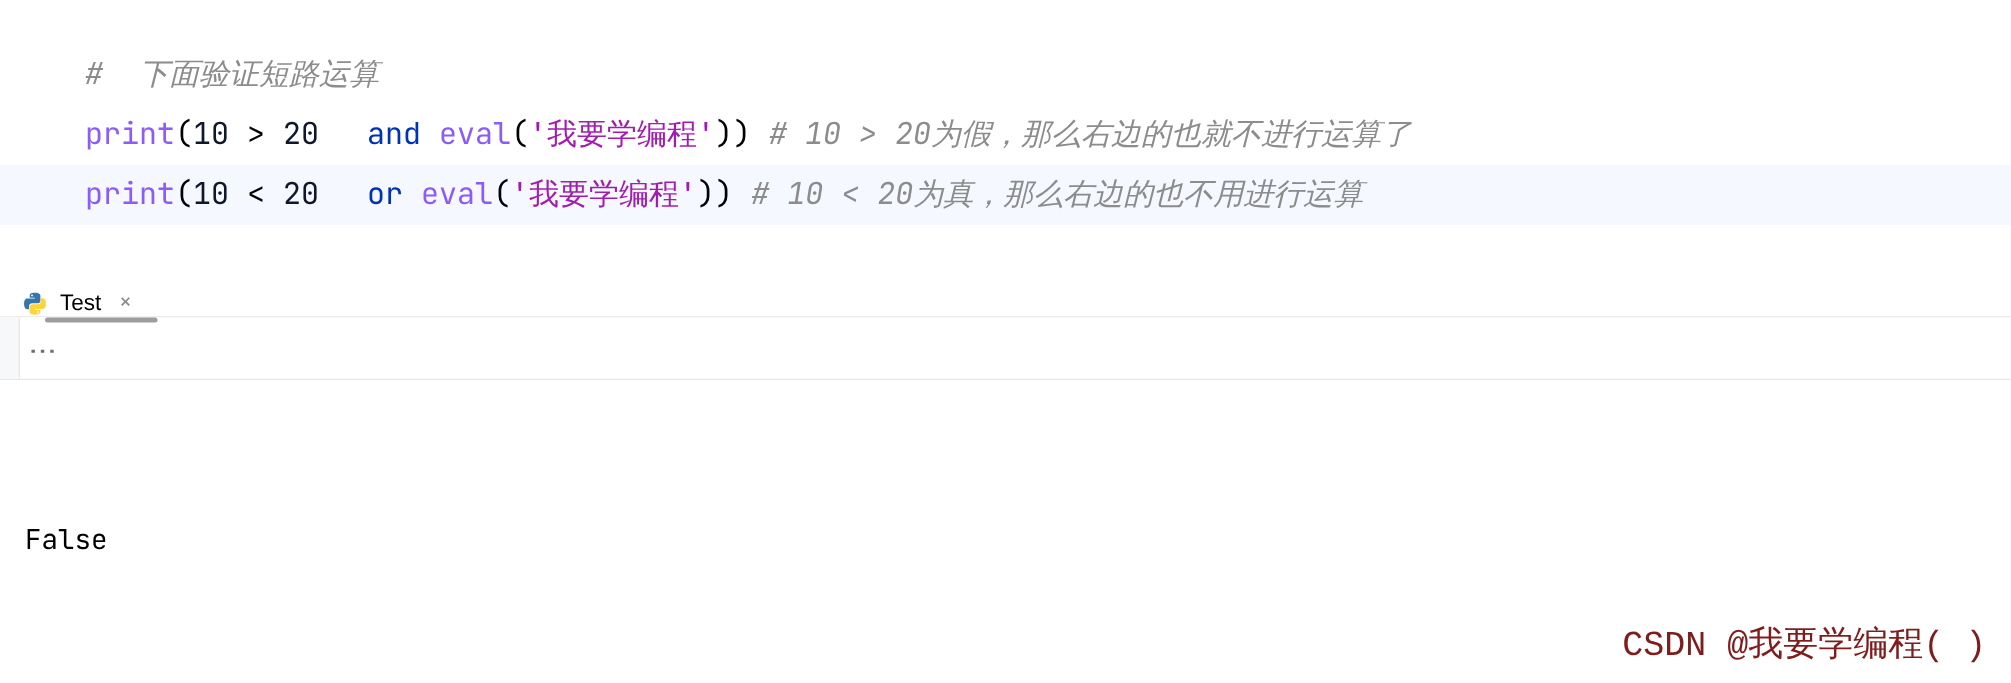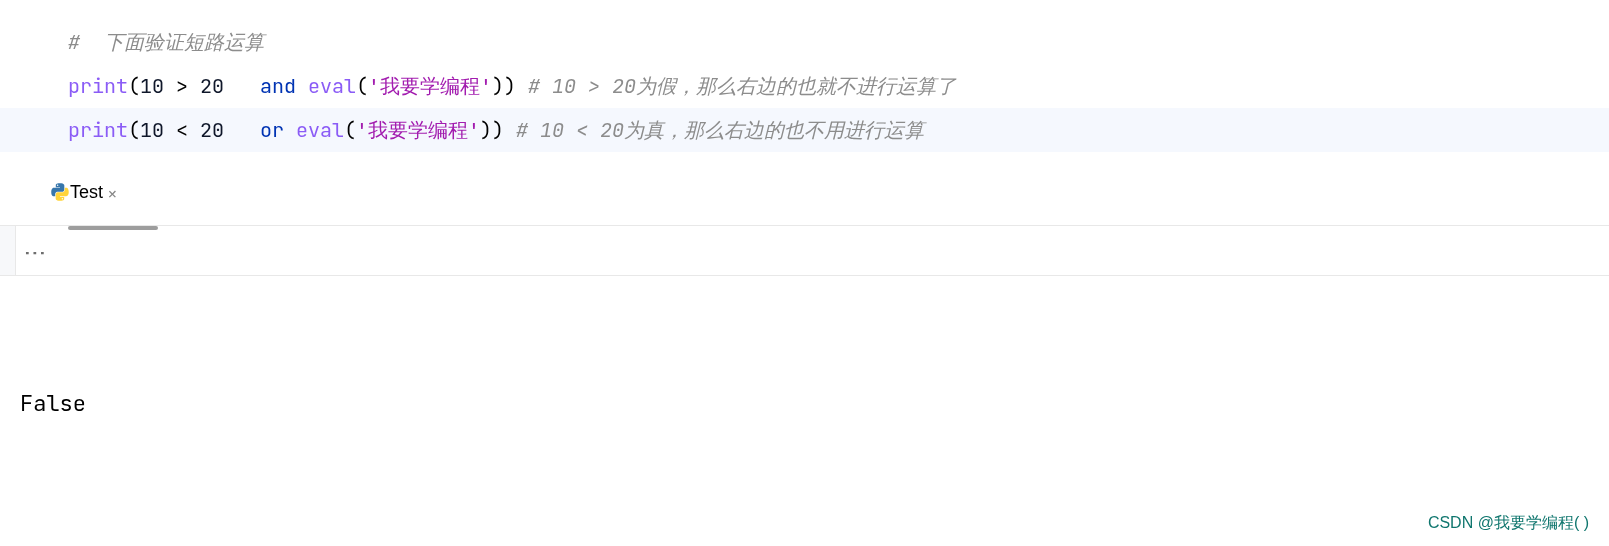--- a/index.html
+++ b/index.html
@@ -8,22 +8,22 @@
       box-sizing: border-box;
     }
     body {
       font-family: "JetBrains Mono", "Consolas", "Monaco", monospace;
       background: #ffffff;
       width: 1609px;
       height: 546px;
       overflow: hidden;
     }
     .editor-area {
-      padding: 20px 0 30px 0;
-      font-size: 20px;
+      padding: 36px 0 30px 0;
+      font-size: 24px;
       line-height: 1.0;
     }
     .code-line {
       padding: 12px 0 12px 68px;
       white-space: pre;
       font-family: "JetBrains Mono", "Consolas", "Monaco", monospace;
     }
     .code-line.highlighted {
       background: #f5f8fe;
     }
@@ -52,25 +52,25 @@
     }
     .tab-bar {
       display: flex;
       align-items: center;
       border-bottom: 1px solid #e8e8e8;
       height: 44px;
       background: #ffffff;
     }
     .tab {
       display: flex;
-      align-items: flex-start;
+      align-items: flex-end;
+      gap: 10px;
       padding: 0 18px;
       height: 100%;
       position: relative;
-      margin-left: 32px;
     }
     .tab-indicator {
       position: absolute;
       bottom: -5px;
       left: 36px;
       width: 90px;
       height: 4px;
       background: #9d9d9d;
       border-radius: 2px;
     }
@@ -127,23 +127,23 @@
     .console-path {
       color: #818ecd;
     }
     .console-out {
       color: #000;
     }
     .watermark {
       position: absolute;
       bottom: 12px;
       right: 20px;
-      color: #0f766e;
-      font-size: 16px;
-      font-family: Liberation Sans, sans-serif;
+      color: #7f1d1d;
+      font-size: 28px;
+      font-family: Liberation Mono, monospace;
       pointer-events: none;
     }
   </style>
 </head>
 <body>
 
 <div class="editor-area" id="editor-lines">
     <div class="code-line"><span class="comment">#  下面验证短路运算</span></div>
     <div class="code-line"><span class="func">print</span><span class="paren">(</span><span class="number">10</span><span class="operator"> &gt; </span><span class="number">20</span><span class="operator"> </span><span class="keyword">and</span><span class="operator"> </span><span class="func">eval</span><span class="paren">(</span><span class="string">'我要学编程'</span><span class="paren">))</span><span class="operator"> </span><span class="comment"># 10 &gt; 20为假，那么右边的也就不进行运算了</span></div>
     <div class="code-line highlighted"><span class="func">print</span><span class="paren">(</span><span class="number">10</span><span class="operator"> &lt; </span><span class="number">20</span><span class="operator"> </span><span class="keyword">or</span><span class="operator"> </span><span class="func">eval</span><span class="paren">(</span><span class="string">'我要学编程'</span><span class="paren">))</span><span class="operator"> </span><span class="comment"># 10 &lt; 20为真，那么右边的也不用进行运算</span></div>

